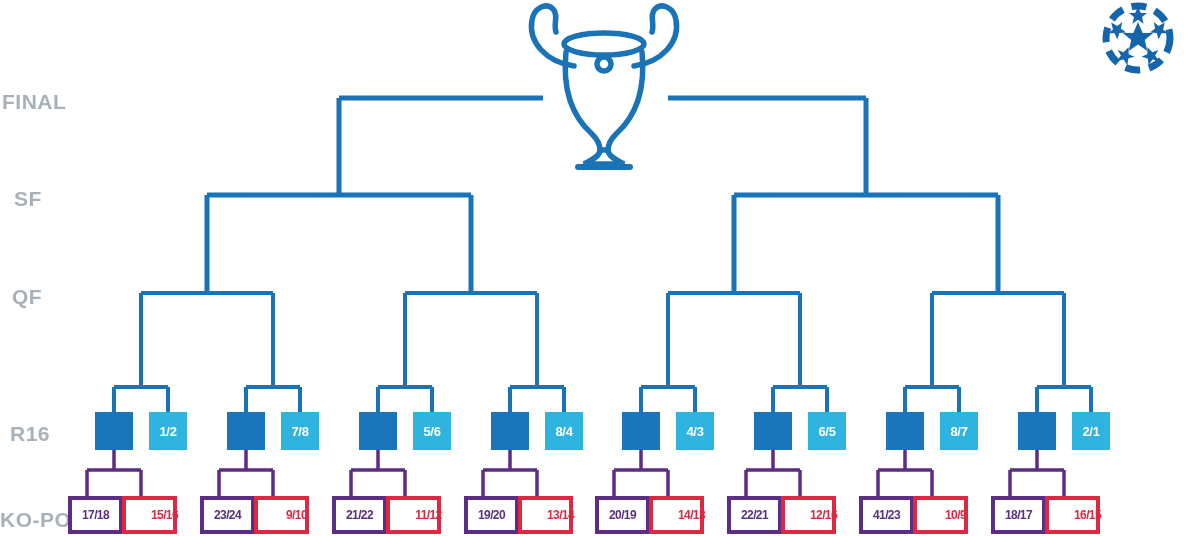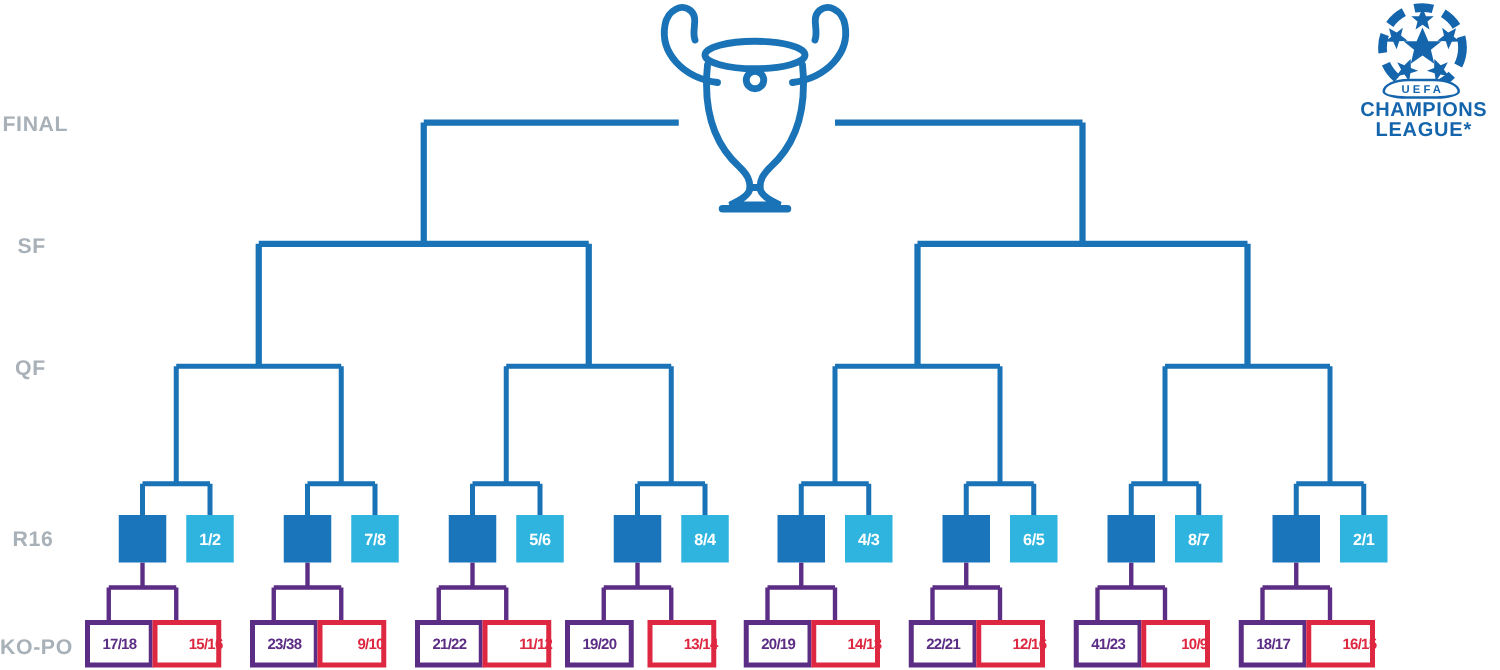--- a/index.html
+++ b/index.html
@@ -2,21 +2,21 @@
 <html><head>
 <meta charset="utf-8">
 <style>
   html,body{margin:0;padding:0;background:#ffffff;}
   .canvas{
     position:relative;width:1200px;height:536px;background:#ffffff;
     font-family:"Liberation Sans", sans-serif;overflow:hidden;
   }
   svg.layer{position:absolute;left:0;top:0;}
   .round-label{
-    position:absolute;color:#a9b1b8;font-weight:bold;font-size:17px;
+    position:absolute;color:#a9b1b8;font-weight:bold;font-size:21px;
     letter-spacing:0.5px;user-select:none;
   }
   .r16-box{position:absolute;top:412px;width:38px;height:38px;box-sizing:border-box;}
   .r16-solid{background:#1b75bb;}
   .r16-cyan{
     background:#2fb4e0;color:#ffffff;font-weight:bold;font-size:13px;
     display:flex;align-items:center;justify-content:center;letter-spacing:-0.3px;
   }
   .ko-box{
     position:absolute;top:496px;width:55px;height:38px;box-sizing:border-box;
@@ -85,31 +85,31 @@
   <div class="round-label" style="left:10px;top:422px">R16</div>
   <div class="round-label" style="left:0px;top:508px">KO-PO</div>
 
   <div class="r16-box r16-solid" style="left:95px"></div>
   <div class="r16-box r16-cyan" style="left:149px">1/2</div>
   <div class="ko-box ko-purple" style="left:68px">17/18</div>
   <div class="ko-box ko-red" style="left:122px">15/16</div>
 
   <div class="r16-box r16-solid" style="left:227px"></div>
   <div class="r16-box r16-cyan" style="left:281px">7/8</div>
-  <div class="ko-box ko-purple" style="left:200px">23/38</div>
+  <div class="ko-box ko-purple" style="left:200px">23/24</div>
   <div class="ko-box ko-red" style="left:254px">9/10</div>
 
   <div class="r16-box r16-solid" style="left:359px"></div>
   <div class="r16-box r16-cyan" style="left:413px">5/6</div>
   <div class="ko-box ko-purple" style="left:332px">21/22</div>
   <div class="ko-box ko-red" style="left:386px">11/12</div>
 
   <div class="r16-box r16-solid" style="left:491px"></div>
   <div class="r16-box r16-cyan" style="left:545px">8/4</div>
-  <div class="ko-box ko-purple" style="left:452px">19/20</div>
+  <div class="ko-box ko-purple" style="left:464px">19/20</div>
   <div class="ko-box ko-red" style="left:518px">13/14</div>
 
   <div class="r16-box r16-solid" style="left:622px"></div>
   <div class="r16-box r16-cyan" style="left:676px">4/3</div>
   <div class="ko-box ko-purple" style="left:595px">20/19</div>
   <div class="ko-box ko-red" style="left:649px">14/13</div>
 
   <div class="r16-box r16-solid" style="left:754px"></div>
   <div class="r16-box r16-cyan" style="left:808px">6/5</div>
   <div class="ko-box ko-purple" style="left:727px">22/21</div>
@@ -118,19 +118,14 @@
   <div class="r16-box r16-solid" style="left:886px"></div>
   <div class="r16-box r16-cyan" style="left:940px">8/7</div>
   <div class="ko-box ko-purple" style="left:859px">41/23</div>
   <div class="ko-box ko-red" style="left:913px">10/9</div>
 
   <div class="r16-box r16-solid" style="left:1018px"></div>
   <div class="r16-box r16-cyan" style="left:1072px">2/1</div>
   <div class="ko-box ko-purple" style="left:991px">18/17</div>
   <div class="ko-box ko-red" style="left:1045px">16/15</div>
 
-  <div class="logo">
-    <div class="uefa-banner">UEFA</div>
-    <div class="logo-line1">CHAMPIONS</div>
-    <div class="logo-line2">LEAGUE*</div>
-  </div>
 
 </div>
 
 </body></html>

